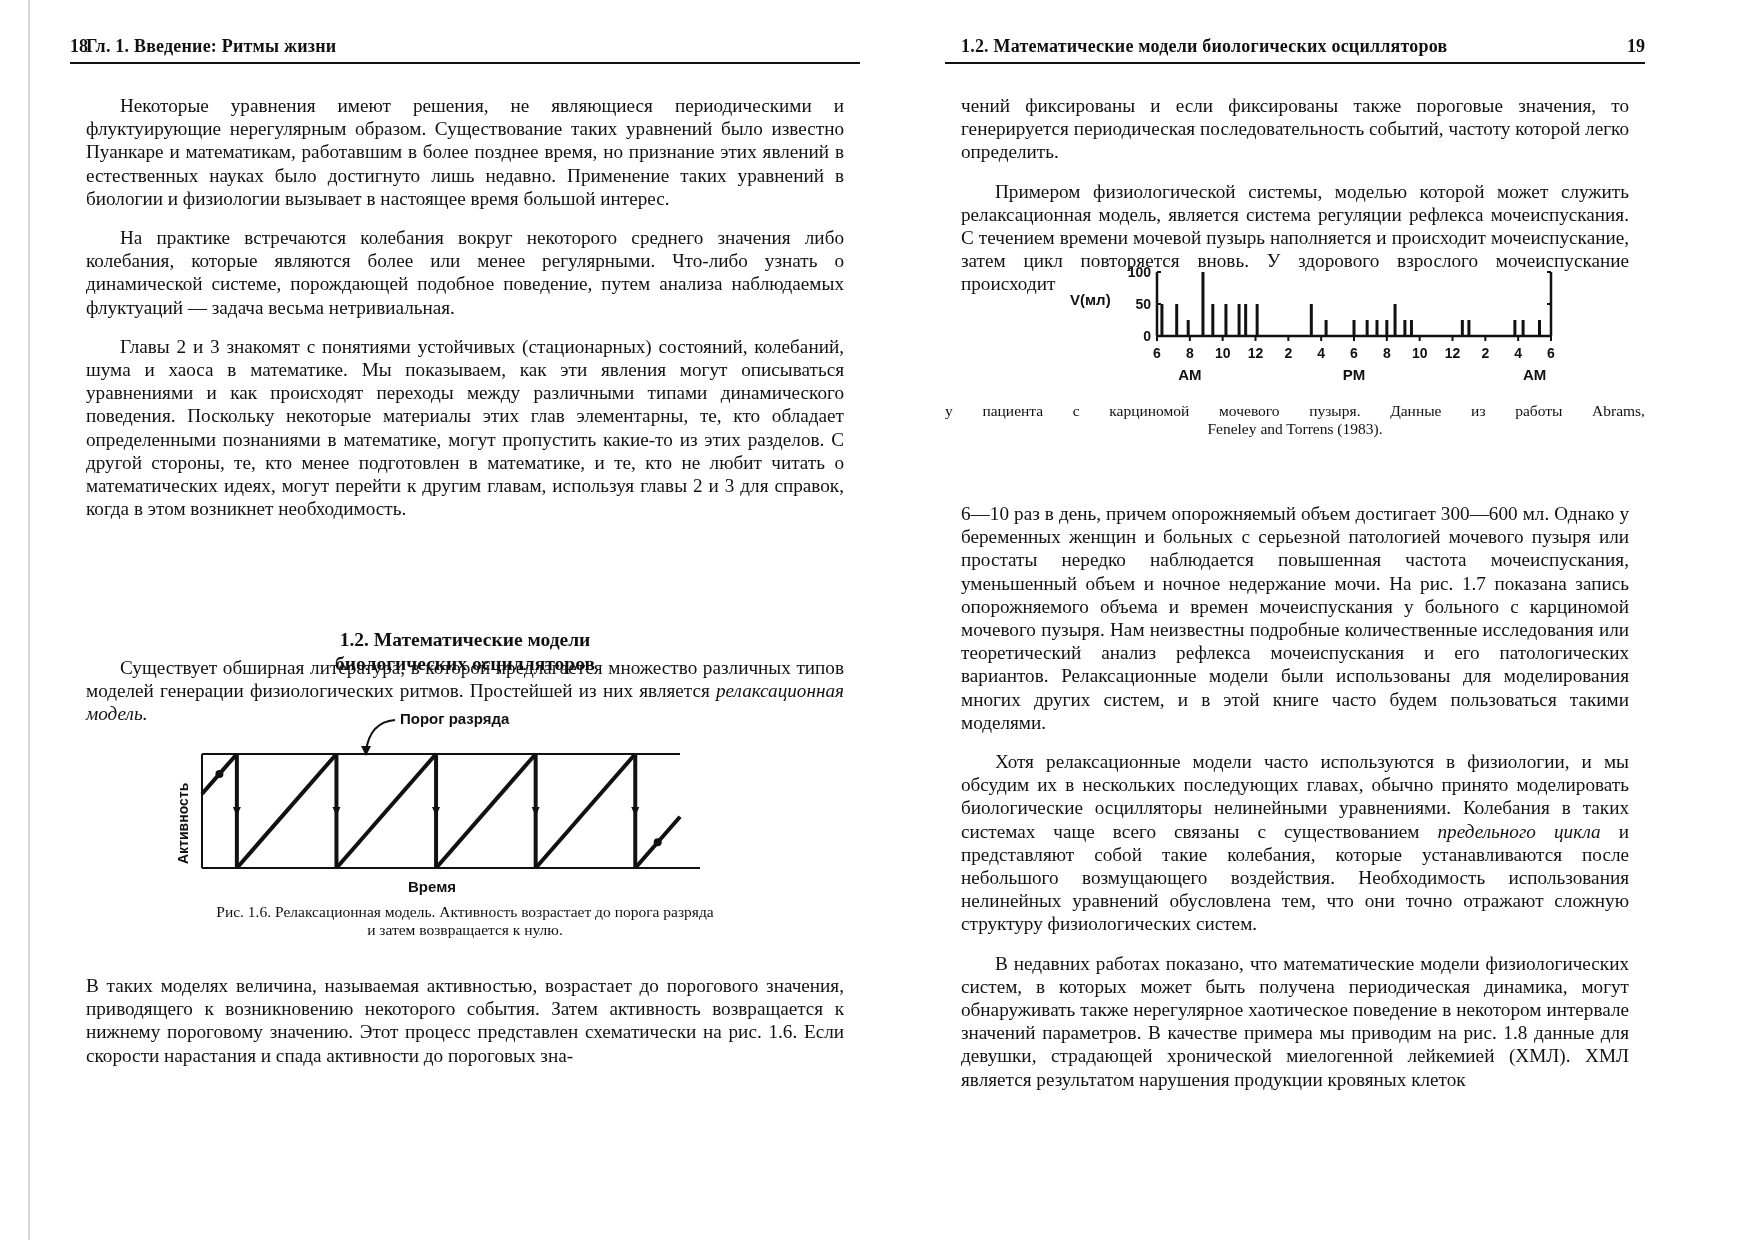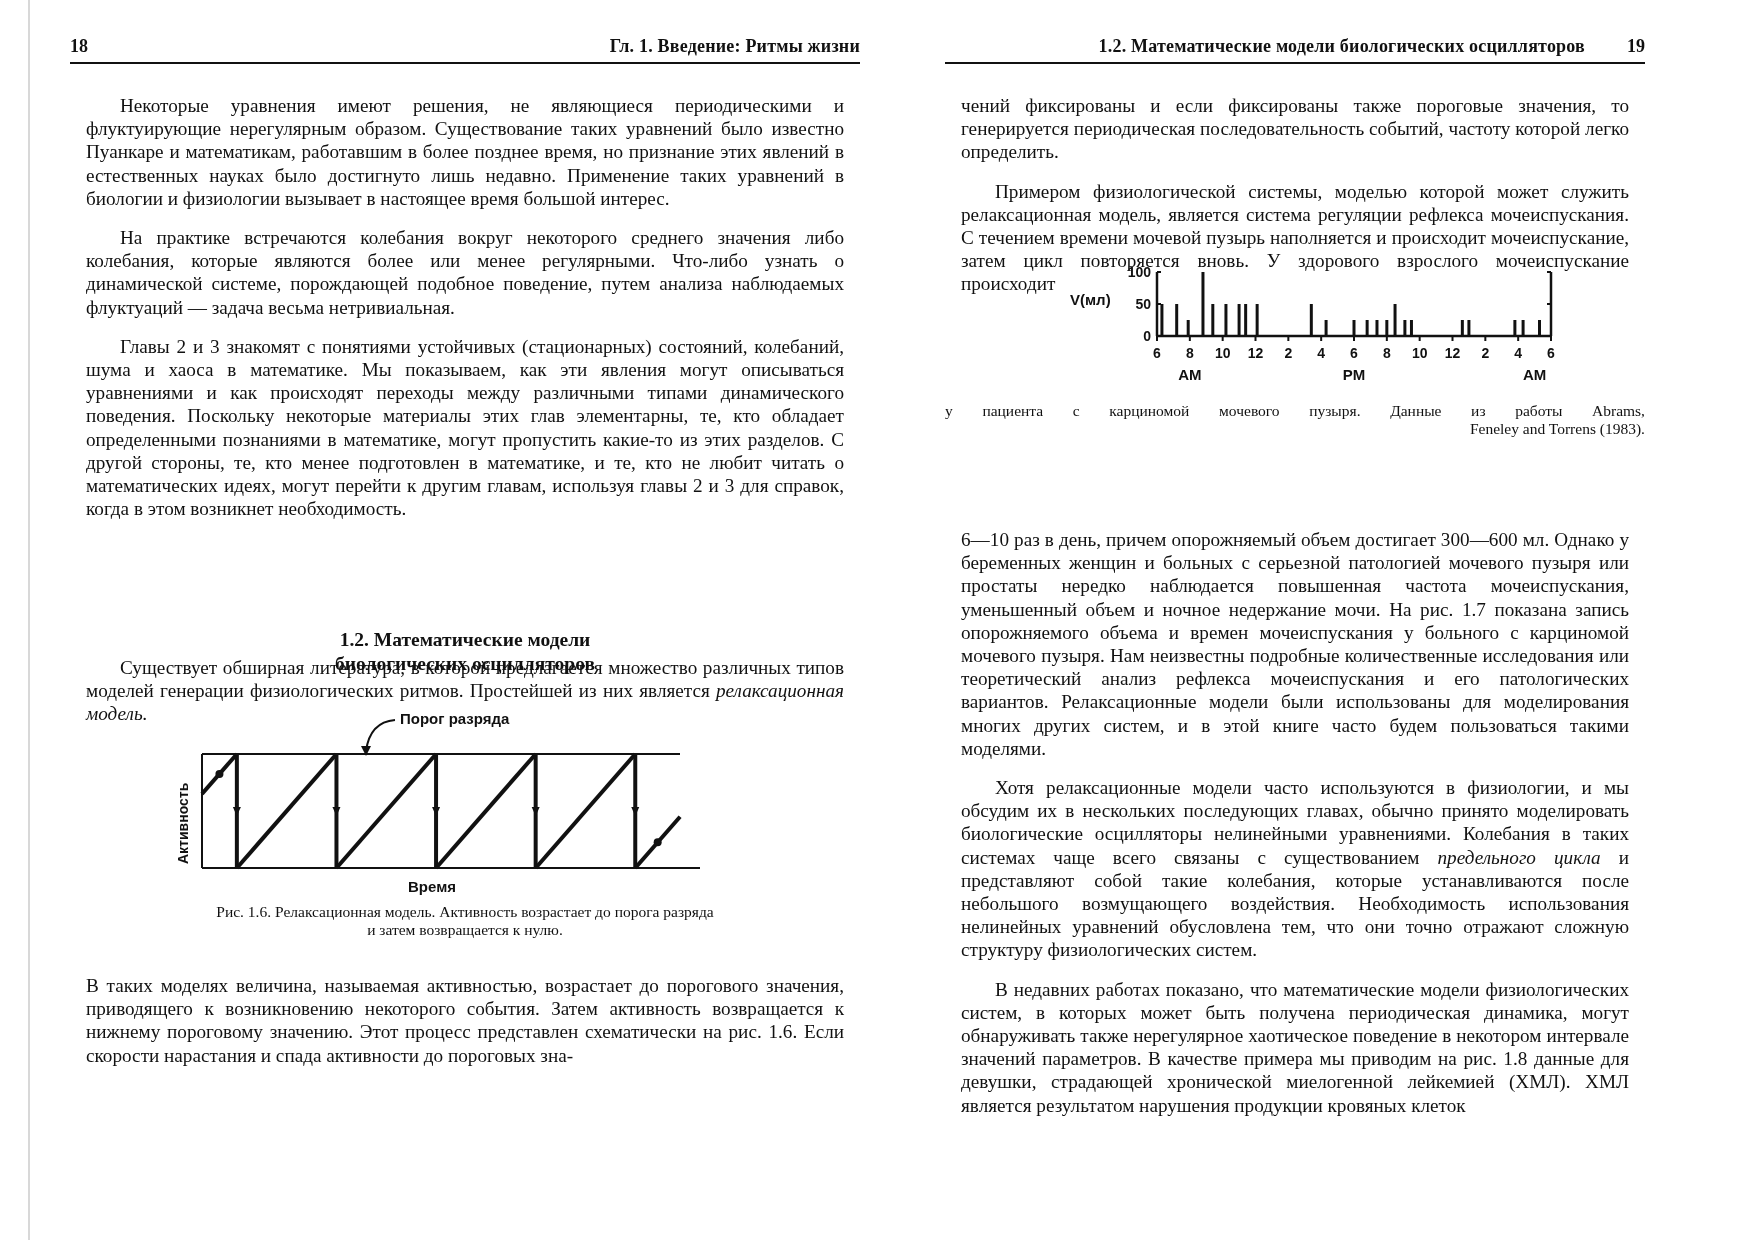--- a/index.html
+++ b/index.html
@@ -5,21 +5,21 @@
   html, body { margin:0; padding:0; background:#ffffff; }
   body { width:1754px; height:1240px; position:relative; overflow:hidden;
          font-family:"Liberation Serif","DejaVu Serif",serif; color:#111; }
   .page { position:absolute; top:0; }
   .left  { left:70px;  width:790px; }
   .right { left:945px; width:700px; }
   .gutter-line { position:absolute; left:28px; top:0; width:2px; height:1240px; background:#d8d8d8; }
   .hdr { position:absolute; top:36px; left:0; right:0; height:26px;
          font-weight:bold; font-size:18px; border-bottom:2.5px solid #111; }
   .hdr .pn { position:absolute; top:0; }
-  .hdr .ttl { position:absolute; top:0; left:16px; right:0; text-align:right; letter-spacing:0.2px; }
+  .hdr .ttl { position:absolute; top:0; left:16px; right:0; text-align:left; letter-spacing:0.2px; }
   .txt { position:absolute; left:0; right:0; font-size:19.2px; line-height:23.2px; text-align:justify; }
   .txt p { margin:16px; }
   .ind { text-indent:34px; }
   .sect { position:absolute; left:0; right:0; text-align:center; font-weight:bold; font-size:19.5px; line-height:24px;margin-top:48px; }
   .cap { position:absolute; left:0; right:0; font-size:15.5px; line-height:18px; text-align:center; }
   svg text { font-family:"Liberation Sans","DejaVu Sans",sans-serif; font-weight:bold; fill:#111; }
   em { font-style:italic; }
 </style>
 </head>
 <body>
@@ -164,21 +164,21 @@
         <line x1="457.35" y1="74" x2="457.35" y2="58" stroke="#111" stroke-width="3"></line>
         <line x1="463.91666666666663" y1="74" x2="463.91666666666663" y2="58" stroke="#111" stroke-width="3"></line>
         <line x1="509.8833333333333" y1="74" x2="509.8833333333333" y2="58" stroke="#111" stroke-width="3"></line>
         <line x1="518.0916666666667" y1="74" x2="518.0916666666667" y2="58" stroke="#111" stroke-width="3"></line>
         <line x1="534.5083333333333" y1="74" x2="534.5083333333333" y2="58" stroke="#111" stroke-width="3"></line>
       </g>
   </svg>
 
   <div class="cap" style="top:402px;text-align:justify">
     <div style="text-align:justify;text-align-last:justify">у пациента с карциномой мочевого пузыря. Данные из работы Abrams,</div>
-    <div style="text-align:right">Feneley and Torrens (1983).</div>
+    <div style="text-align:center">Feneley and Torrens (1983).</div>
   </div>
 
-  <div class="txt" style="top:512px">
+  <div class="txt" style="top:486px">
     <p>6—10 раз в день, причем опорожняемый объем достигает 300—600 мл. Однако у беременных женщин и больных с серьезной патологией мочевого пузыря или простаты нередко наблюдается повышенная частота мочеиспускания, уменьшенный объем и ночное недержание мочи. На рис. 1.7 показана запись опорожняемого объема и времен мочеиспускания у больного с карциномой мочевого пузыря. Нам неизвестны подробные количественные исследования или теоретический анализ рефлекса мочеиспускания и его патологических вариантов. Релаксационные модели были использованы для моделирования многих других систем, и в этой книге часто будем пользоваться такими моделями.</p>
     <p class="ind"><span>Хотя релаксационные модели часто используются в физиологии, и мы обсудим их в нескольких последующих главах, обычно принято моделировать биологические осцилляторы нелинейными уравнениями. Колебания в таких системах чаще всего связаны с существованием </span><em>предельного цикла</em><span> и представляют собой такие колебания, которые устанавливаются после небольшого возмущающего воздействия. Необходимость использования нелинейных уравнений обусловлена тем, что они точно отражают сложную структуру физиологических систем.</span></p>
     <p class="ind">В недавних работах показано, что математические модели физиологических систем, в которых может быть получена периодическая динамика, могут обнаруживать также нерегулярное хаотическое поведение в некотором интервале значений параметров. В качестве примера мы приводим на рис. 1.8 данные для девушки, страдающей хронической миелогенной лейкемией (ХМЛ). ХМЛ является результатом нарушения продукции кровяных клеток</p>
   </div>
 </div>
 
 </body></html>

